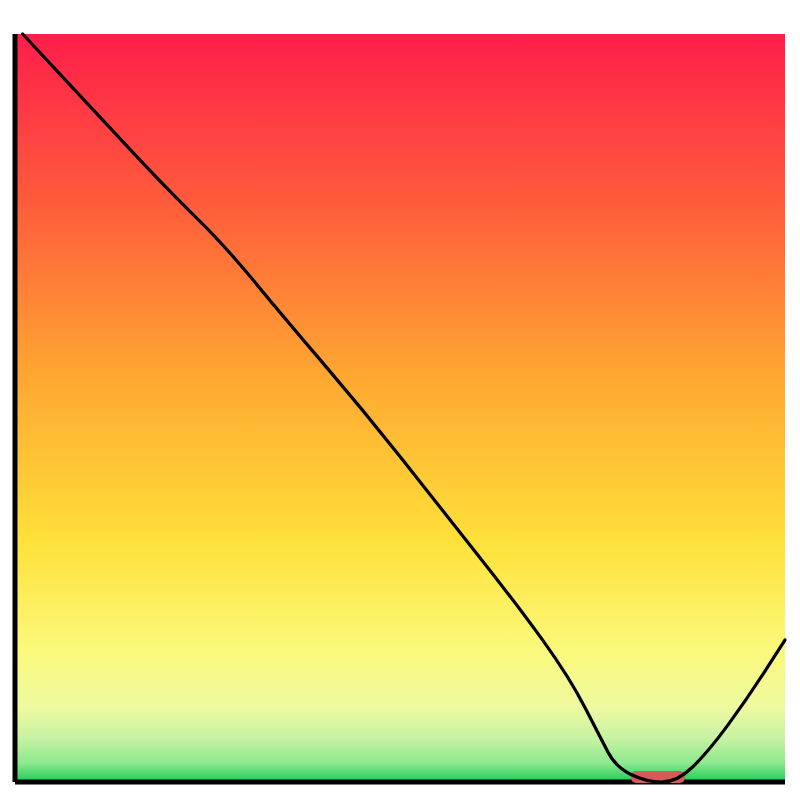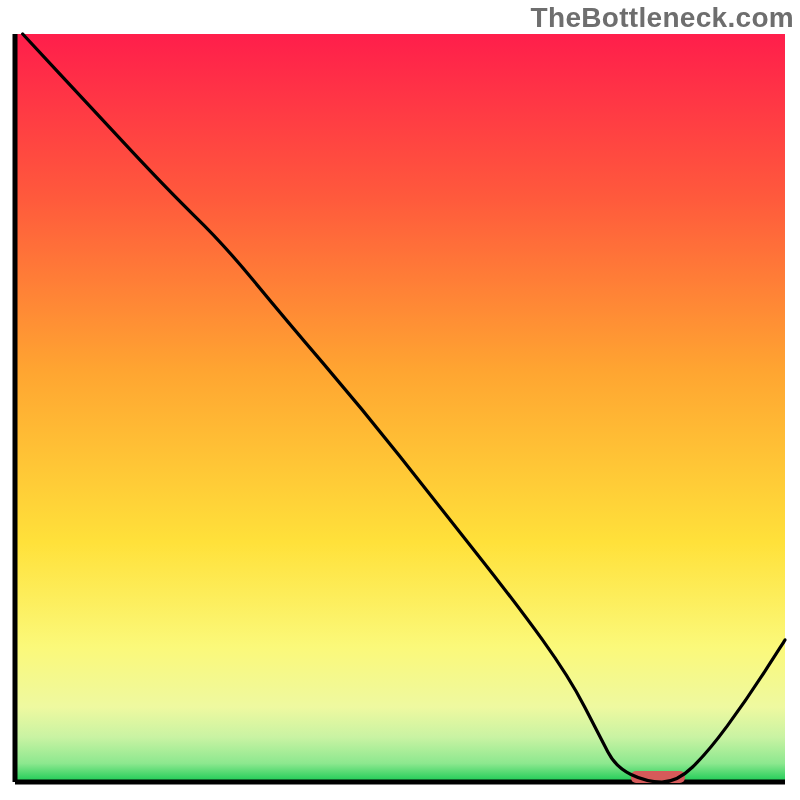--- a/index.html
+++ b/index.html
@@ -53,14 +53,13 @@
 
     <rect id="bg-rect" fill="url(#bg-grad)" x="15" y="34" width="770" height="748"></rect>
 
     <line id="axis-left" stroke="#000" stroke-width="5" x1="15" y1="34" x2="15" y2="782"></line>
     <line id="axis-bottom" stroke="#000" stroke-width="5" x1="15" y1="782" x2="785" y2="782"></line>
 
     <rect id="marker" rx="5" ry="5" x="631" y="771" width="53.89999999999998" height="12" fill="#d65a5a"></rect>
 
     <path id="curve" fill="none" stroke="#000" stroke-width="3.2" stroke-linecap="round" stroke-linejoin="round" d="M 22.7 34.0 Q 22.7 34.0 57.4 71.4 Q 92.0 108.8 130.5 149.9 Q 169.0 191.1 195.9 217.3 Q 222.9 243.4 253.7 280.8 Q 284.5 318.2 323.0 363.1 Q 361.5 408.0 400.0 456.6 Q 438.5 505.2 477.0 553.9 Q 515.5 602.5 542.5 639.9 Q 569.4 677.3 584.8 707.2 Q 600.2 737.1 607.9 752.1 Q 615.6 767.0 631.0 774.5 Q 646.4 782.0 661.8 782.0 Q 677.2 782.0 692.6 767.0 Q 708.0 752.1 727.3 725.9 Q 746.5 699.7 765.8 669.8 T 785.0 639.9"></path>
   </svg>
-  <div class="watermark">TheBottleneck.com</div>
 </div>
 
 </body></html>

